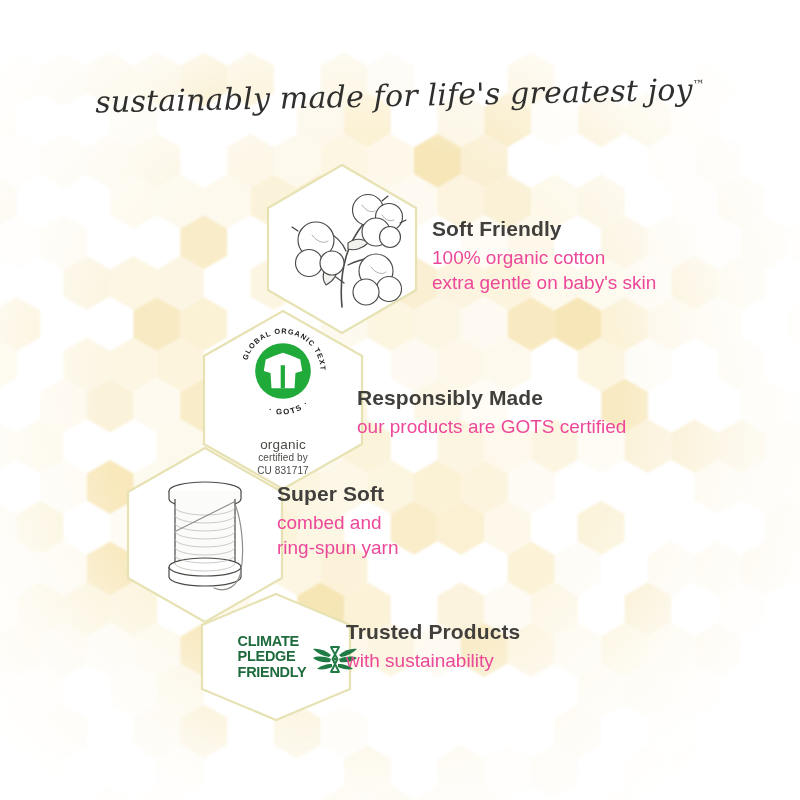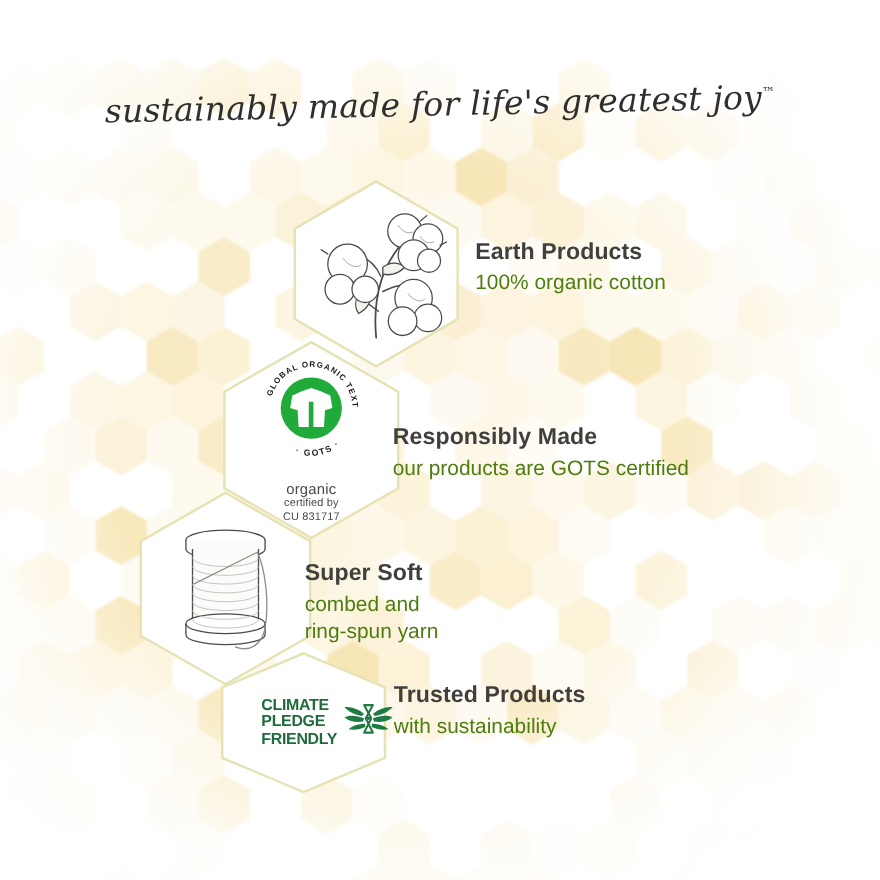--- a/index.html
+++ b/index.html
@@ -42,35 +42,35 @@
      display:flex;align-items:center;justify-content:center;flex-direction:column;}
 
   
   .textblock{position:absolute;}
   .t-title{
     font-size:21px;font-weight:bold;color:#403f3b;
     letter-spacing:.1px;line-height:1.25;margin:0 0 3px 0;
     white-space:nowrap;
   }
   .t-line{
-    font-size:19px;color:#4d7c0f;line-height:1.32;white-space:nowrap;
+    font-size:19px;color:#ec4899;line-height:1.32;white-space:nowrap;
     font-weight:400;
   }
 
   
   .gots-wrap{display:flex;flex-direction:column;align-items:center;justify-content:center;}
   .gots-label{
     font-size:13.5px;color:#4a4a46;margin-top:18px;letter-spacing:.2px;
   }
   .gots-sub{
     font-size:10px;color:#4a4a46;line-height:1.22;text-align:left;letter-spacing:.1px;
   }
 
   
-  .cpf-wrap{display:flex;align-items:flex-start;justify-content:center;gap:6px;margin-left:44px;}
+  .cpf-wrap{display:flex;align-items:flex-end;justify-content:center;gap:6px;margin-left:44px;}
   .cpf-text{
     font-family:"Liberation Sans", sans-serif;
     font-weight:bold;font-size:14.5px;line-height:1.06;
     color:#1f6b3d;letter-spacing:-0.3px;
   }
   .cpf-text span{display:block;white-space:nowrap;}
 </style>
 </head>
 <body>
 
@@ -380,22 +380,23 @@
         <g fill="none" stroke="#3c3c3a" stroke-width="1.1" stroke-linecap="round">
           <path d="M110 22 L 116 17"></path>
           <path d="M128 44 L 134 41"></path>
           <path d="M26 52 L 20 48"></path>
         </g>
       </svg>
     </div>
   </div>
 
   <div class="textblock" style="left:432px;top:216px;">
-    <div class="t-title">Earth Products</div>
+    <div class="t-title">Soft Friendly</div>
     <div class="t-line">100% organic cotton</div>
+    <div class="t-line">extra gentle on baby's skin</div>
   </div>
 
   <div class="hexwrap" style="left:202px;top:309px;width:162px;height:182px;">
     <svg class="hexborder" viewBox="0 0 162 182">
       <polygon points="81,2 160,47 160,135 81,180 2,135 2,47" fill="#ffffff" stroke="#e6e2b4" stroke-width="2.2"></polygon>
     </svg>
     <div class="hexinner">
       <div class="gots-wrap">
         <svg width="96" height="96" viewBox="0 0 100 100">
           <defs>
@@ -455,21 +456,21 @@
           <path d="M33 94 A30 8 0 0 0 93 94"></path>
         </g>
 
         <path d="M34 62 L92 33" stroke="#8e8e88" stroke-width="1.1" fill="none"></path>
 
         <path d="M92 33 C 99 48, 103 78, 99 102 C 96 118, 84 124, 72 119" stroke="#8e8e88" stroke-width="1.2" fill="none" stroke-linecap="round"></path>
       </svg>
     </div>
   </div>
 
-  <div class="textblock" style="left:277px;top:508px;">
+  <div class="textblock" style="left:277px;top:481px;">
     <div class="t-title">Super Soft</div>
     <div class="t-line">combed and</div>
     <div class="t-line">ring-spun yarn</div>
   </div>
 
   <div class="hexwrap" style="left:200px;top:592px;width:152px;height:130px;">
     <svg class="hexborder" viewBox="0 0 152 130">
       <polygon points="76,2 150,33 150,97 76,128 2,97 2,33" fill="#ffffff" stroke="#e6e2b4" stroke-width="2.2"></polygon>
     </svg>
     <div class="hexinner">
@@ -492,18 +493,18 @@
           </g>
           <g fill="none" stroke="#1f7a43" stroke-width="1.9" stroke-linejoin="round">
             <path d="M19 7 L27 7 L20.5 19 L27 32 L19 32 L25.5 19 Z"></path>
           </g>
           <circle cx="23" cy="19" r="1.6" fill="#1f7a43"></circle>
         </svg>
       </div>
     </div>
   </div>
 
-  <div class="textblock" style="left:358px;top:619px;">
+  <div class="textblock" style="left:346px;top:619px;">
     <div class="t-title">Trusted Products</div>
     <div class="t-line">with sustainability</div>
   </div>
 
 </div>
 
 </body></html>

